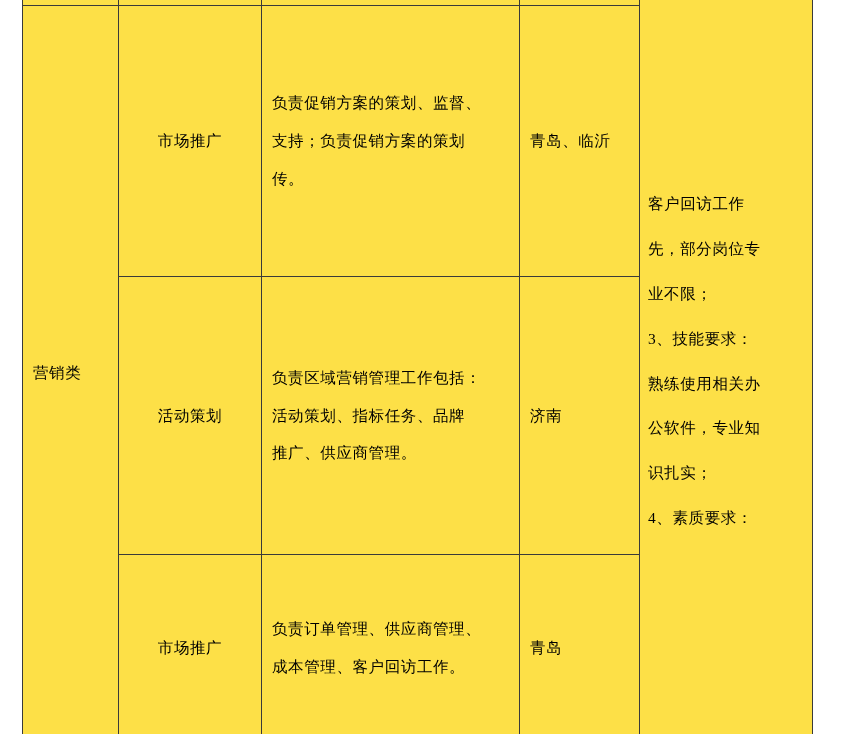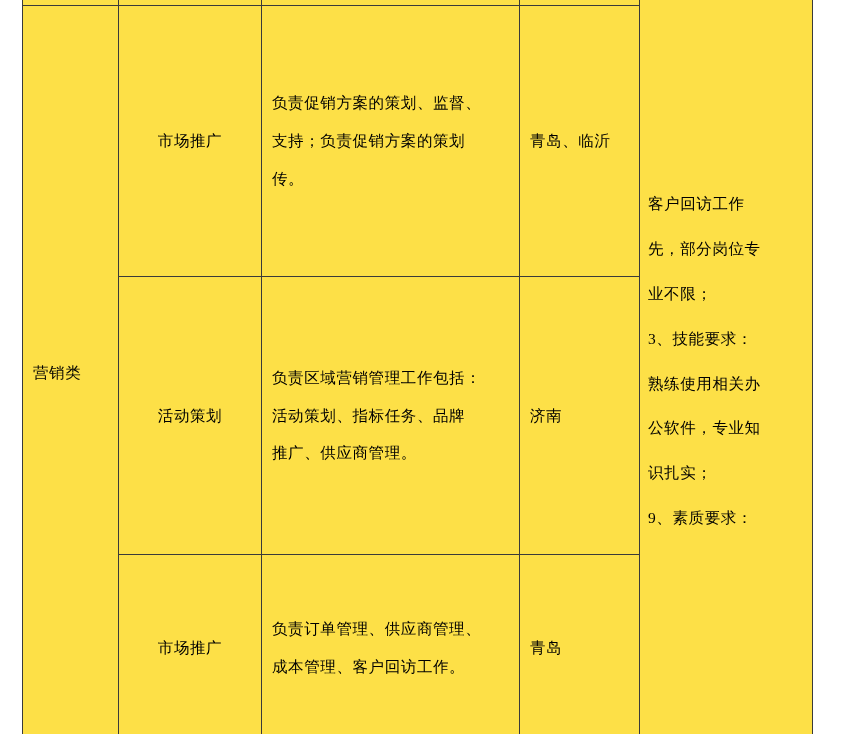--- a/index.html
+++ b/index.html
@@ -129,21 +129,21 @@
           </td>
         <td class="req-cell req-span" rowspan="4">
           <div class="cell-inner">
             <span class="req-line">客户回访工作</span>
             <span class="req-line">先，部分岗位专</span>
             <span class="req-line">业不限；</span>
             <span class="req-line">3、技能要求：</span>
             <span class="req-line">熟练使用相关办</span>
             <span class="req-line">公软件，专业知</span>
             <span class="req-line">识扎实；</span>
-            <span class="req-line">9、素质要求：</span>
+            <span class="req-line">4、素质要求：</span>
           </div>
         </td>
       </tr>
 
       <tr class="row-mktg">
         <td class="cat-cell" rowspan="3">
           <div class="cell-inner">营销类</div>
         </td>
         <td class="post-cell">
           <div class="cell-inner">市场推广</div>

